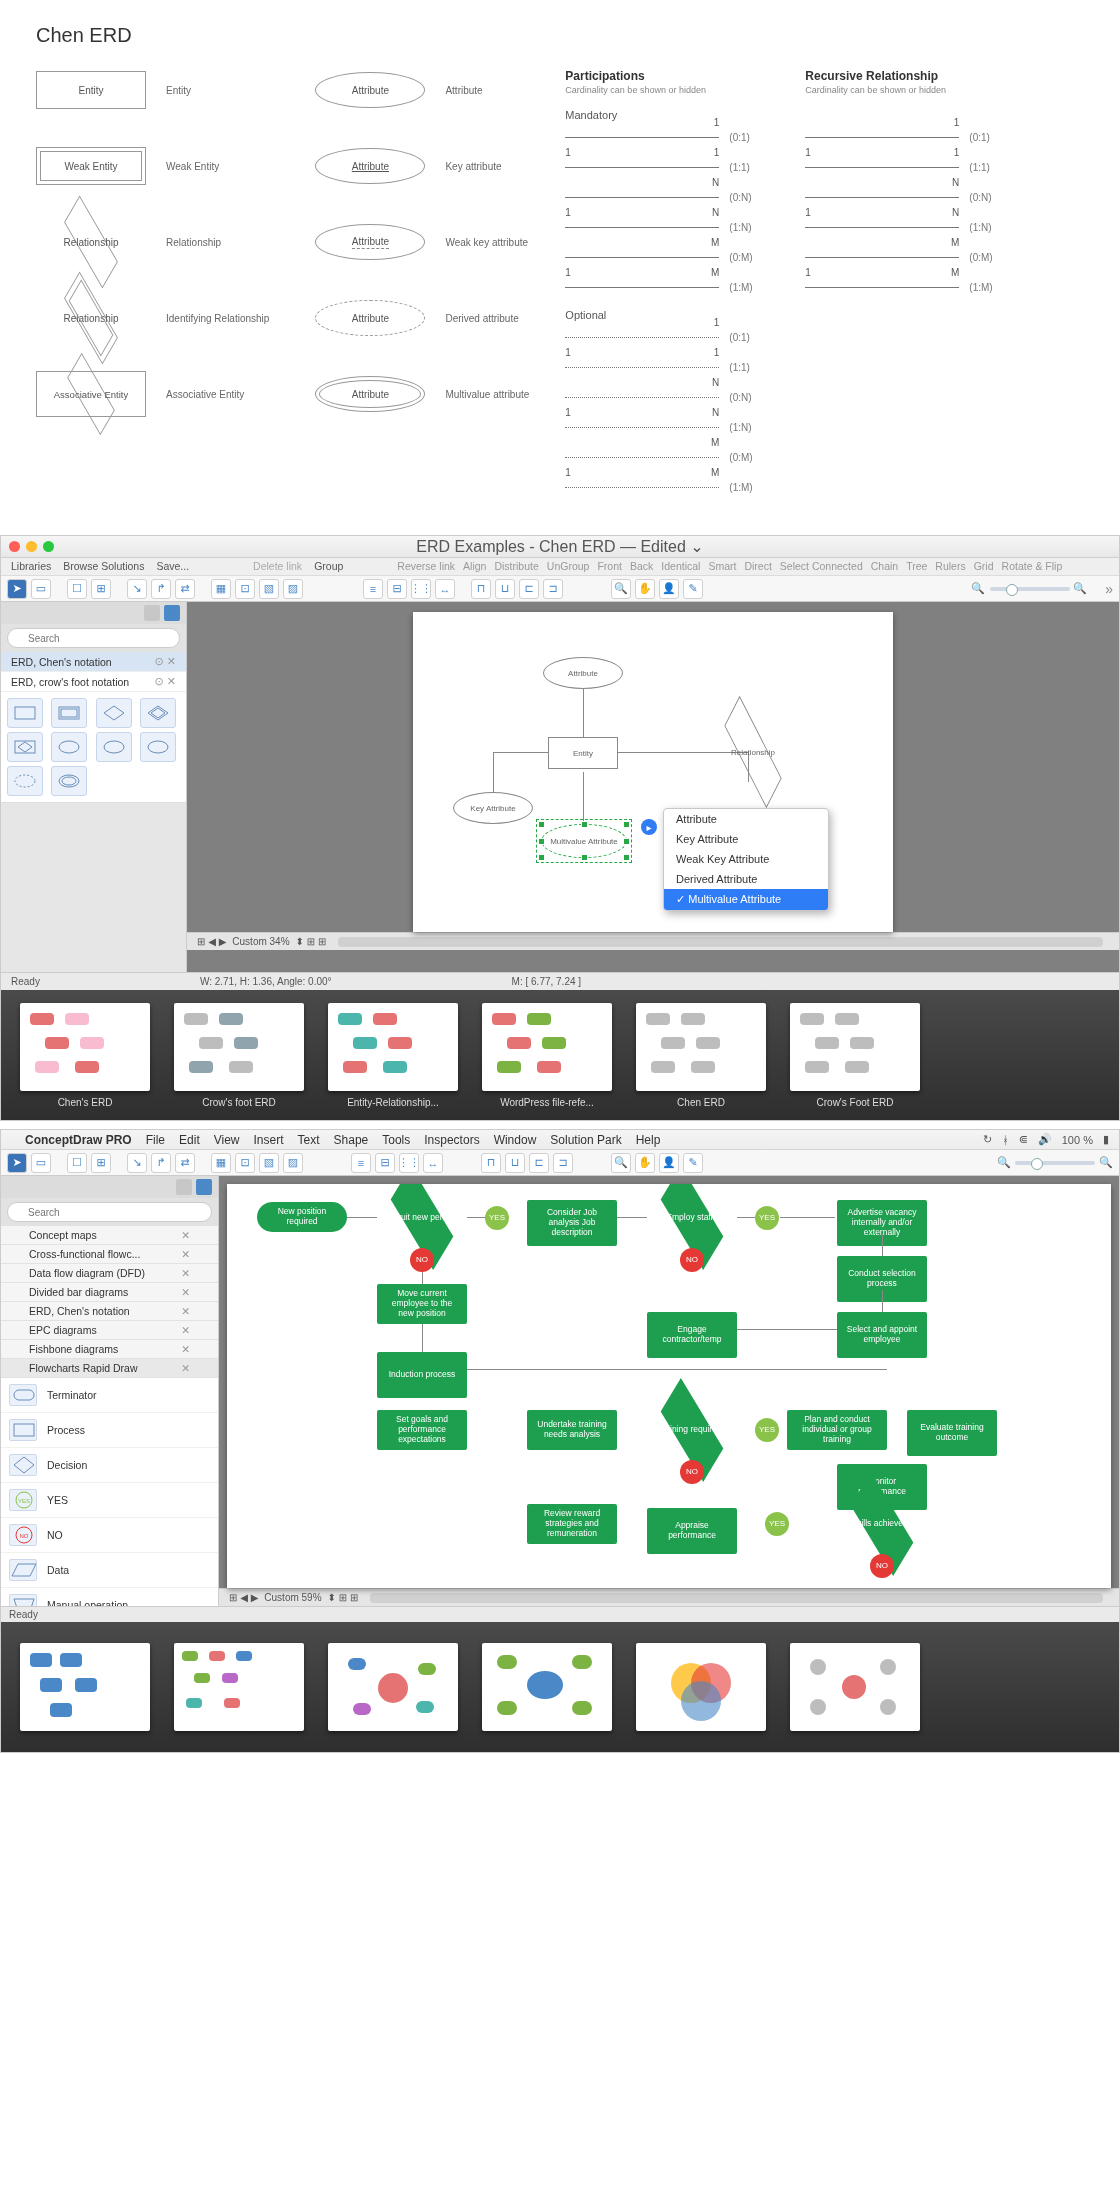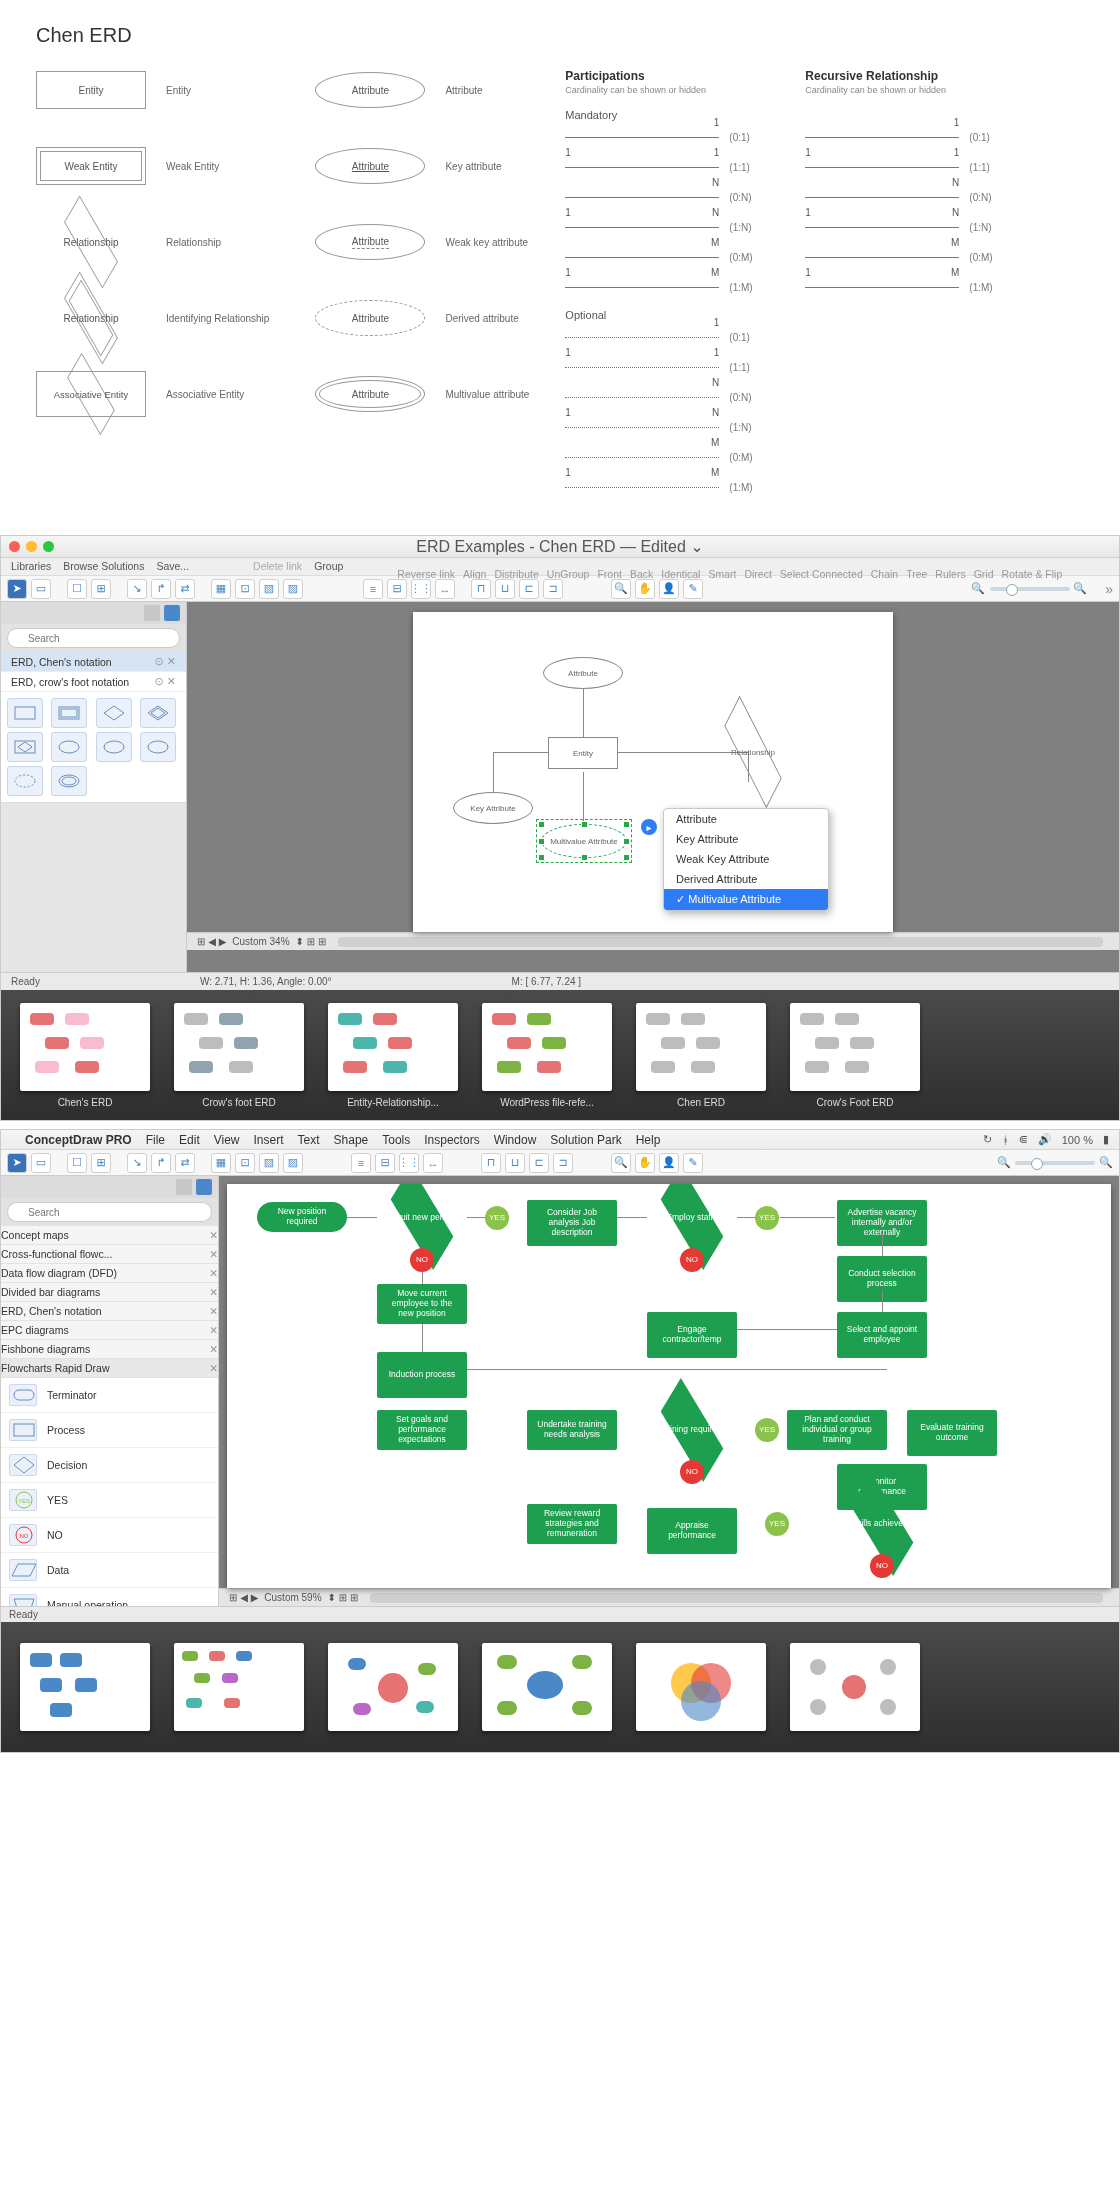--- a/index.html
+++ b/index.html
@@ -100,21 +100,21 @@
   
   .mac-menubar { height:20px; background:linear-gradient(#f5f5f5,#ececec); display:flex; align-items:center; padding:0 10px; gap:14px; font-size:12px; color:#333; border-bottom:1px solid #d4d4d4;}
   .mac-menubar .apple { font-size:13px;}
   .mac-menubar .app-name {font-weight:600;}
   .mac-menubar .spacer{flex:1;}
   .mac-menubar .status{display:flex;gap:10px;align-items:center;color:#555;font-size:11px;}
   .p3-work { display:flex; height:430px; background:#808080;}
   .libs { width:218px; background:#eaeaea; border-right:1px solid #ccc; display:flex; flex-direction:column;}
   .libs-top{height:22px;background:#dcdcdc;display:flex;justify-content:flex-end;align-items:center;gap:4px;padding-right:6px;}
   .libs-top .ic{width:16px;height:16px;background:#c7c7c7;border-radius:2px;}
-  .lib-row { font-size:10.5px; padding:3px 0; background:#f5f5f5; border-bottom:1px solid #e2e2e2; display:flex; justify-content:space-between; color:#333;}
+  .lib-row { font-size:10.5px; padding:3px 28px; background:#f5f5f5; border-bottom:1px solid #e2e2e2; display:flex; justify-content:space-between; color:#333;}
   .lib-row .x{color:#999;}
   .lib-row.sel { background:#e8e8e8; font-weight:500;}
   .shape-list { background:#fff; flex:1; overflow:auto;}
   .shape-row { display:flex; align-items:center; gap:10px; padding:6px 8px; border-bottom:1px solid #f0f0f0;}
   .shape-row .sic { width:28px; height:22px; background:#eaf1fb; border:1px solid #cdd9ea; border-radius:2px; display:flex; align-items:center; justify-content:center;}
   .shape-row .snm { font-size:10.5px; color:#333;}
   .p3-canvas-area{flex:1;display:flex;flex-direction:column;}
   .p3-canvas{margin:8px 8px 0 8px;flex:1;background:#fff;box-shadow:0 2px 6px rgba(0,0,0,.4);position:relative;overflow:hidden;}
   .fn { position:absolute; color:#fff; font-size:8.5px; text-align:center; display:flex; align-items:center; justify-content:center; padding:2px 6px; line-height:1.15;}
   .fn.proc{ background:#1e9e4f; border-radius:2px; width:90px; height:46px;}
@@ -379,21 +379,21 @@
     <div class="title">ERD Examples - Chen ERD — Edited ⌄</div>
   </div>
   <div class="menubar">
     <span class="mi">Libraries</span>
     <span class="mi">Browse Solutions</span>
     <span class="mi">Save...</span>
     <span style="width:40px"></span>
     <span class="mi" style="color:#aaa">Delete link</span>
     <span class="mi">Group</span>
     <span style="width:30px"></span>
-    <span id="menu3" style="display:flex;gap:8px;color:#999;flex-wrap:nowrap;margin-top:8px;">
+    <span id="menu3" style="display:flex;gap:8px;color:#999;flex-wrap:nowrap;">
           <span class="mi">Reverse link</span>
           <span class="mi">Align</span>
           <span class="mi">Distribute</span>
           <span class="mi">UnGroup</span>
           <span class="mi">Front</span>
           <span class="mi">Back</span>
           <span class="mi">Identical</span>
           <span class="mi">Smart</span>
           <span class="mi">Direct</span>
           <span class="mi">Select Connected</span>

